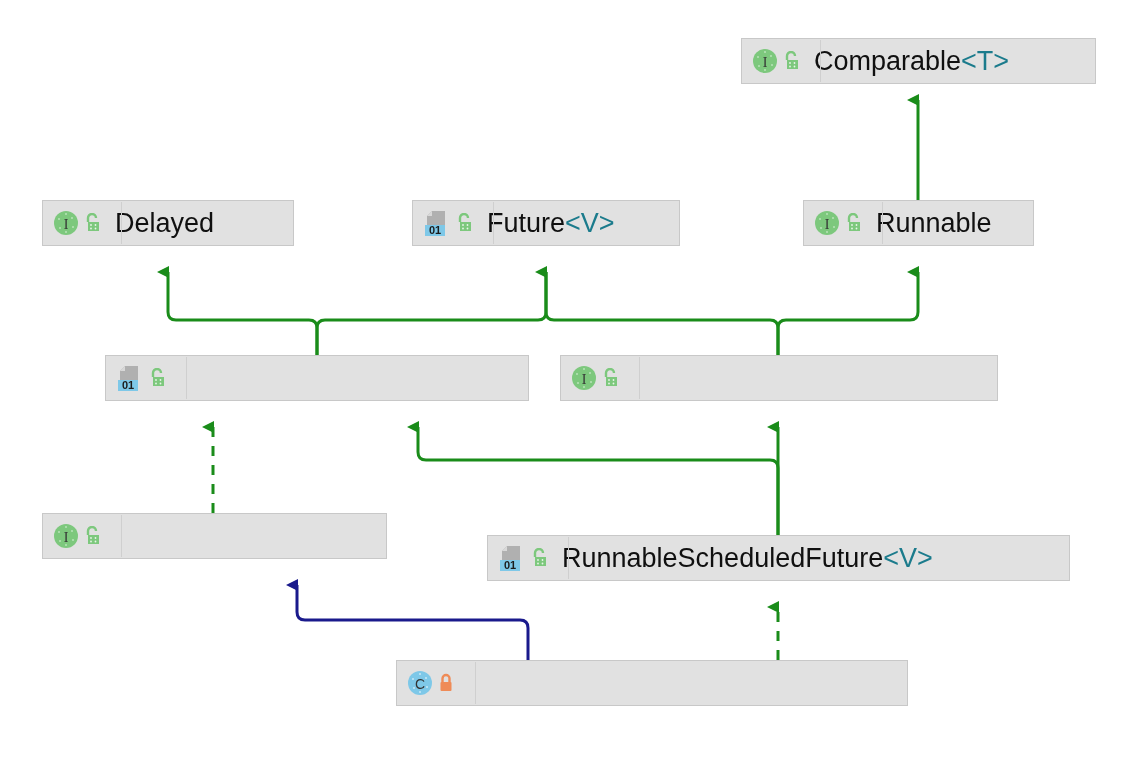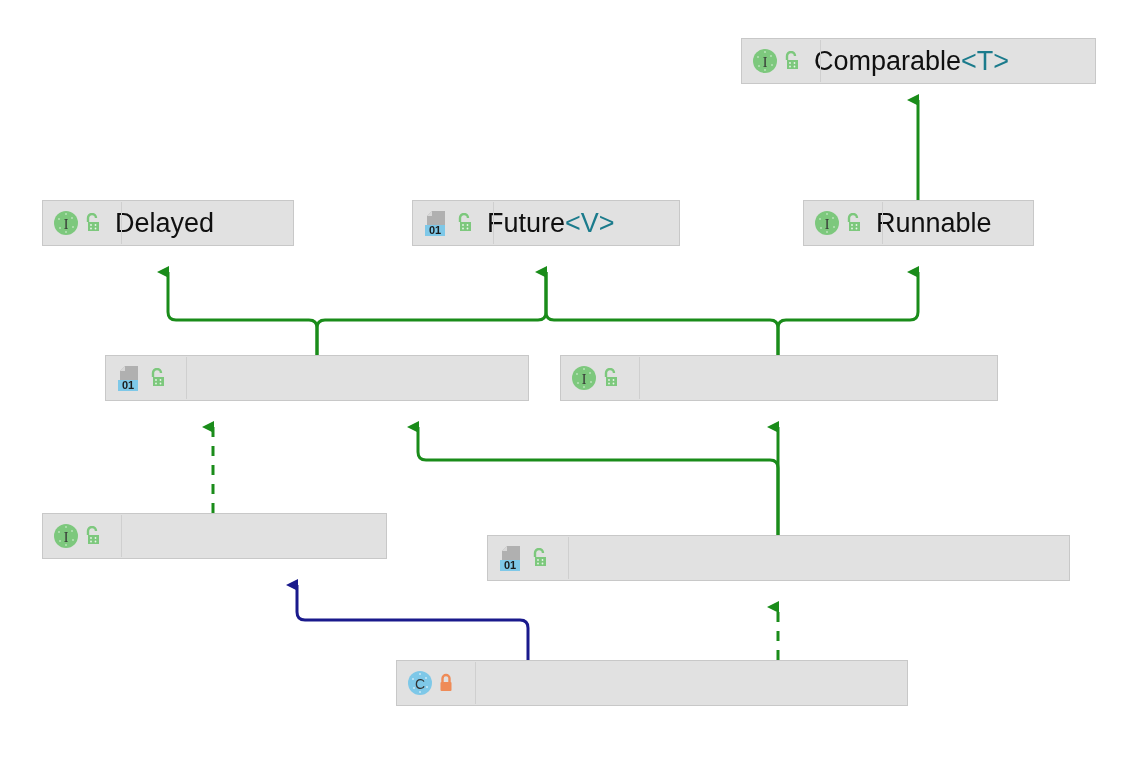--- a/index.html
+++ b/index.html
@@ -312,20 +312,23 @@
           <path d="M5 9 V5 a4 4 0 0 1 8 0" fill="none" stroke="#7dc87d" stroke-width="2.4"></path>
           <rect x="5" y="9" width="11" height="9" fill="#7dc87d"></rect>
           <circle cx="8" cy="12" r="0.9" fill="#e8f5e8"></circle>
           <circle cx="12.5" cy="12" r="0.9" fill="#e8f5e8"></circle>
           <circle cx="8" cy="15.5" r="0.9" fill="#e8f5e8"></circle>
           <circle cx="12.5" cy="15.5" r="0.9" fill="#e8f5e8"></circle>
         </svg>
       </span>
     </span>
     <span class="divider" style="left:80px;"></span>
+    <span class="node-label">
+      <span>RunnableScheduledFuture</span><span class="generic">&lt;V&gt;</span>
+    </span>
   </div>
 
   <div class="node" style="left:396px; top:660px; width:512px;">
     <span class="icon-group">
       <span class="kind-icon">
         <svg width="26" height="26" viewBox="0 0 26 26">
           <circle cx="13" cy="13" r="12" fill="#7ec8e8"></circle>
           <circle cx="6" cy="9" r="1" fill="#c9e9f7"></circle>
           <circle cx="19" cy="8" r="1" fill="#c9e9f7"></circle>
           <circle cx="7" cy="18" r="1" fill="#c9e9f7"></circle>

